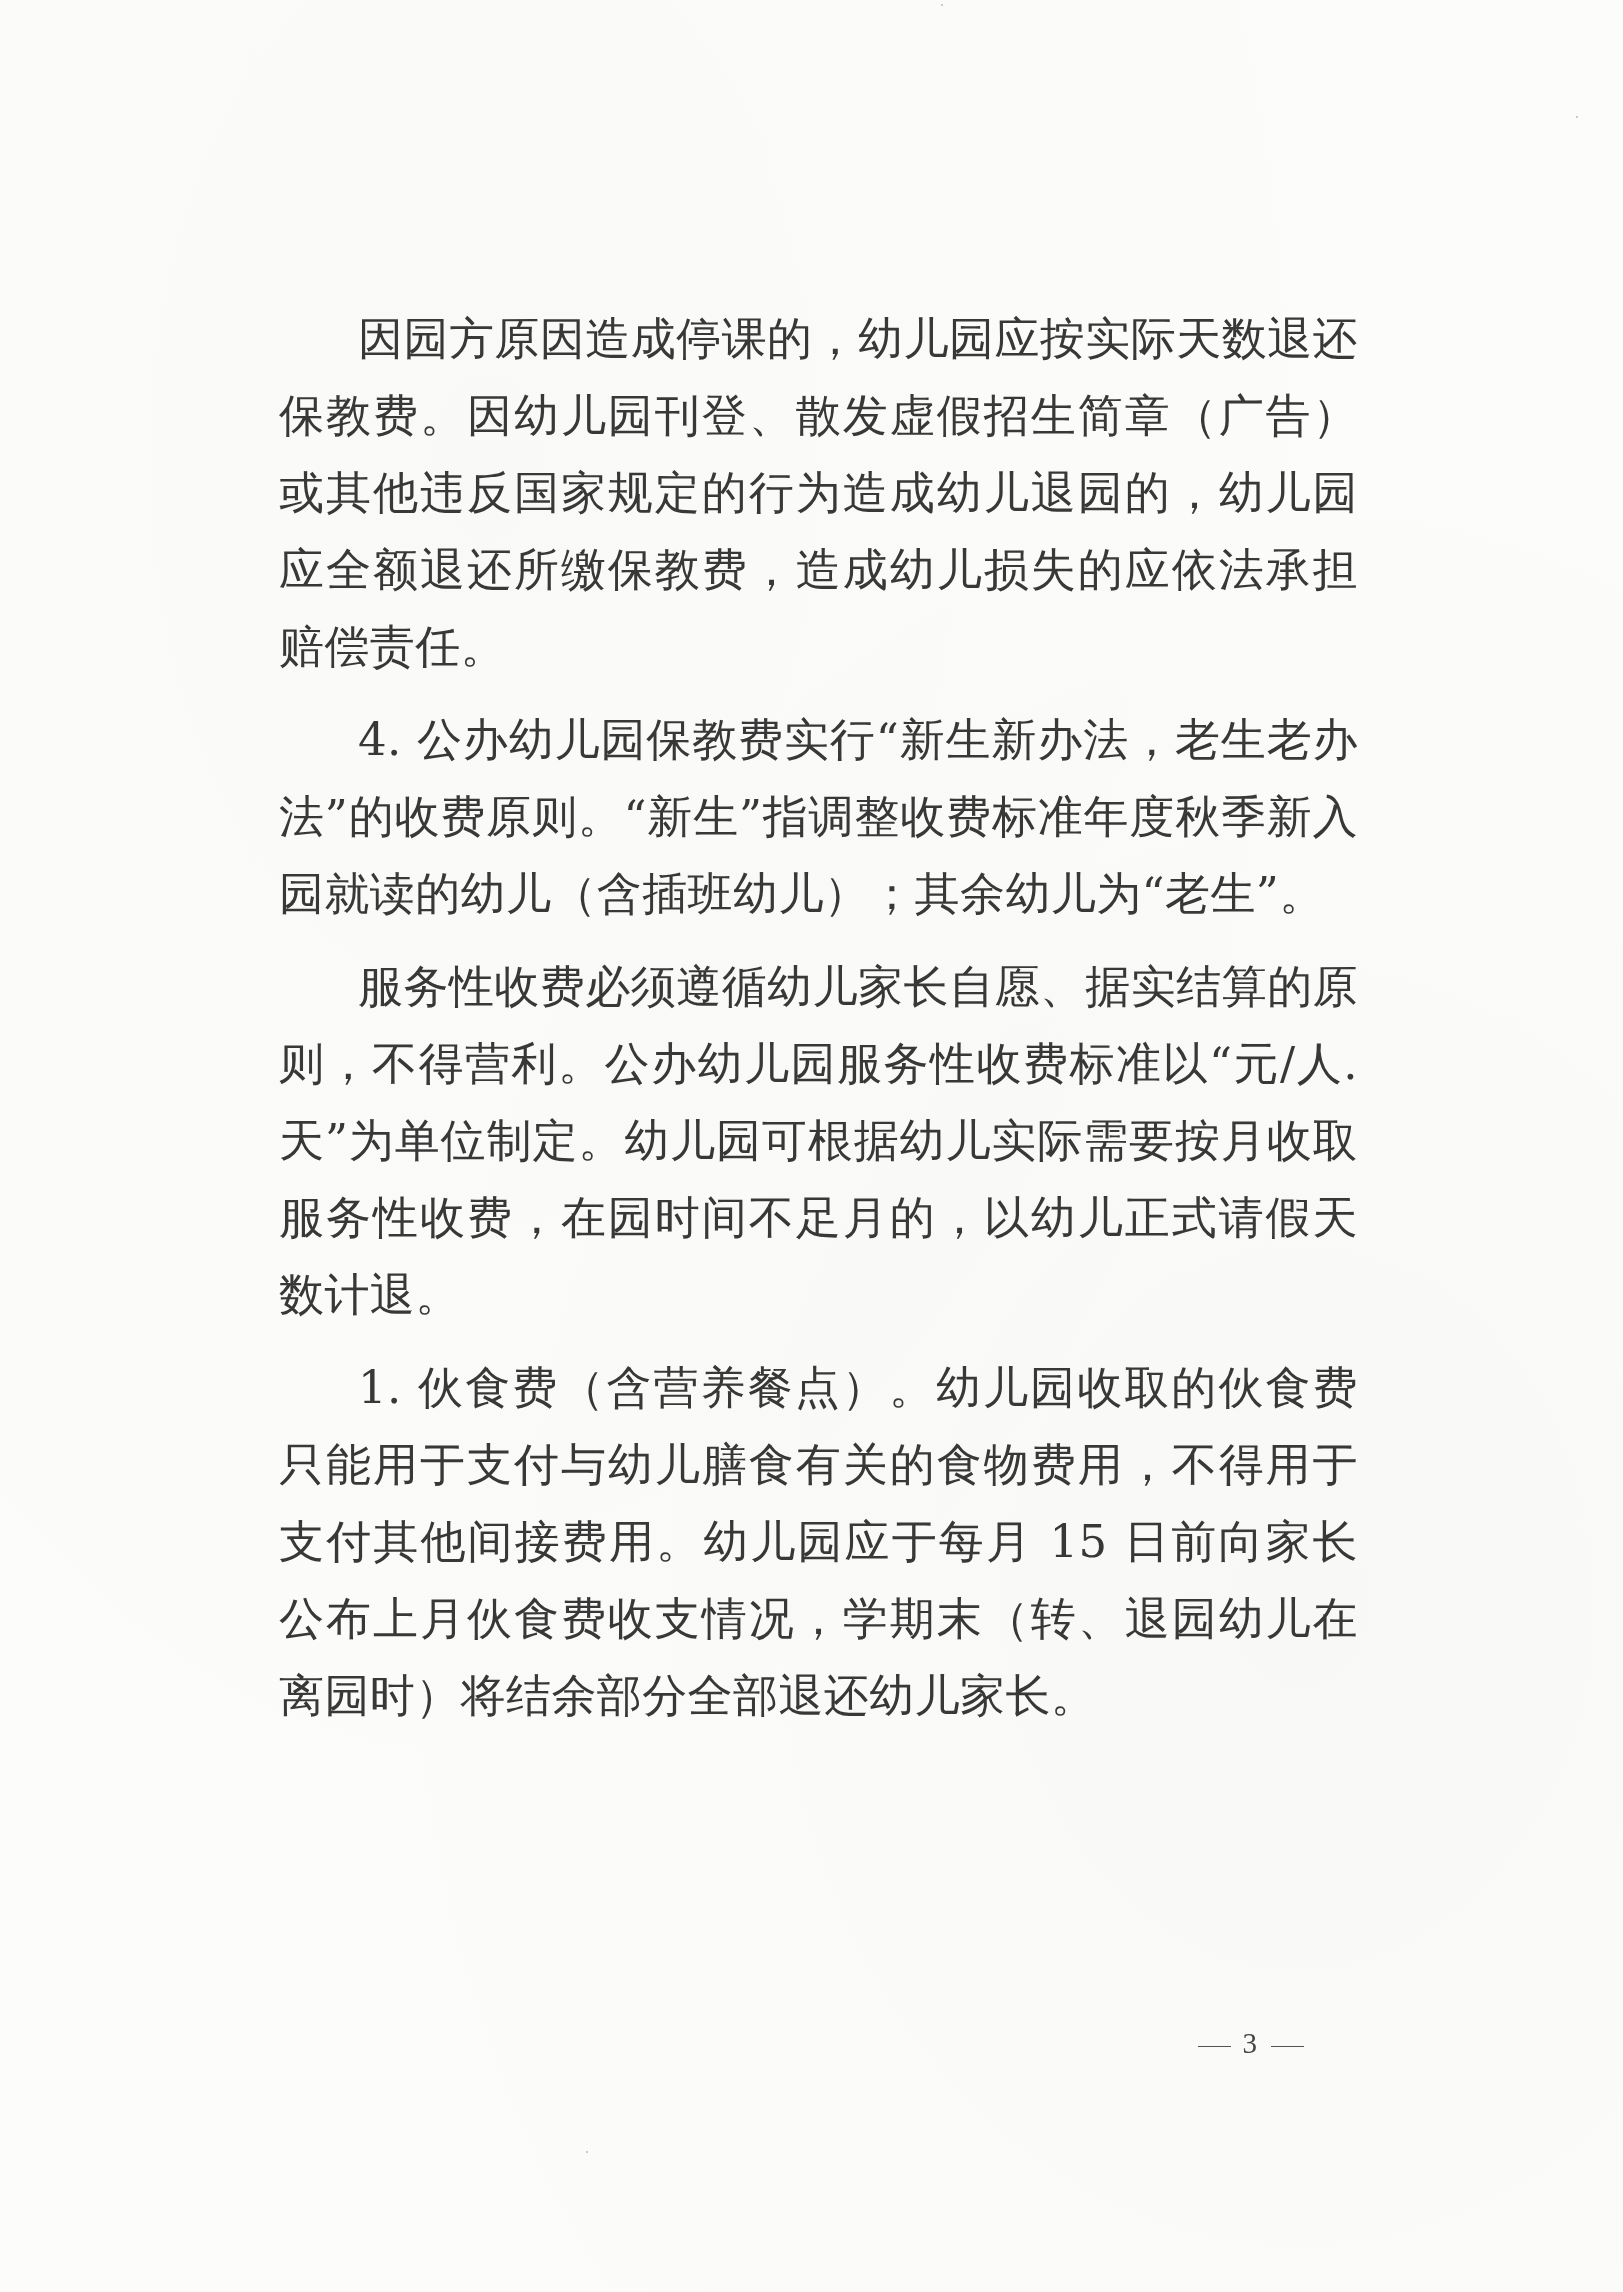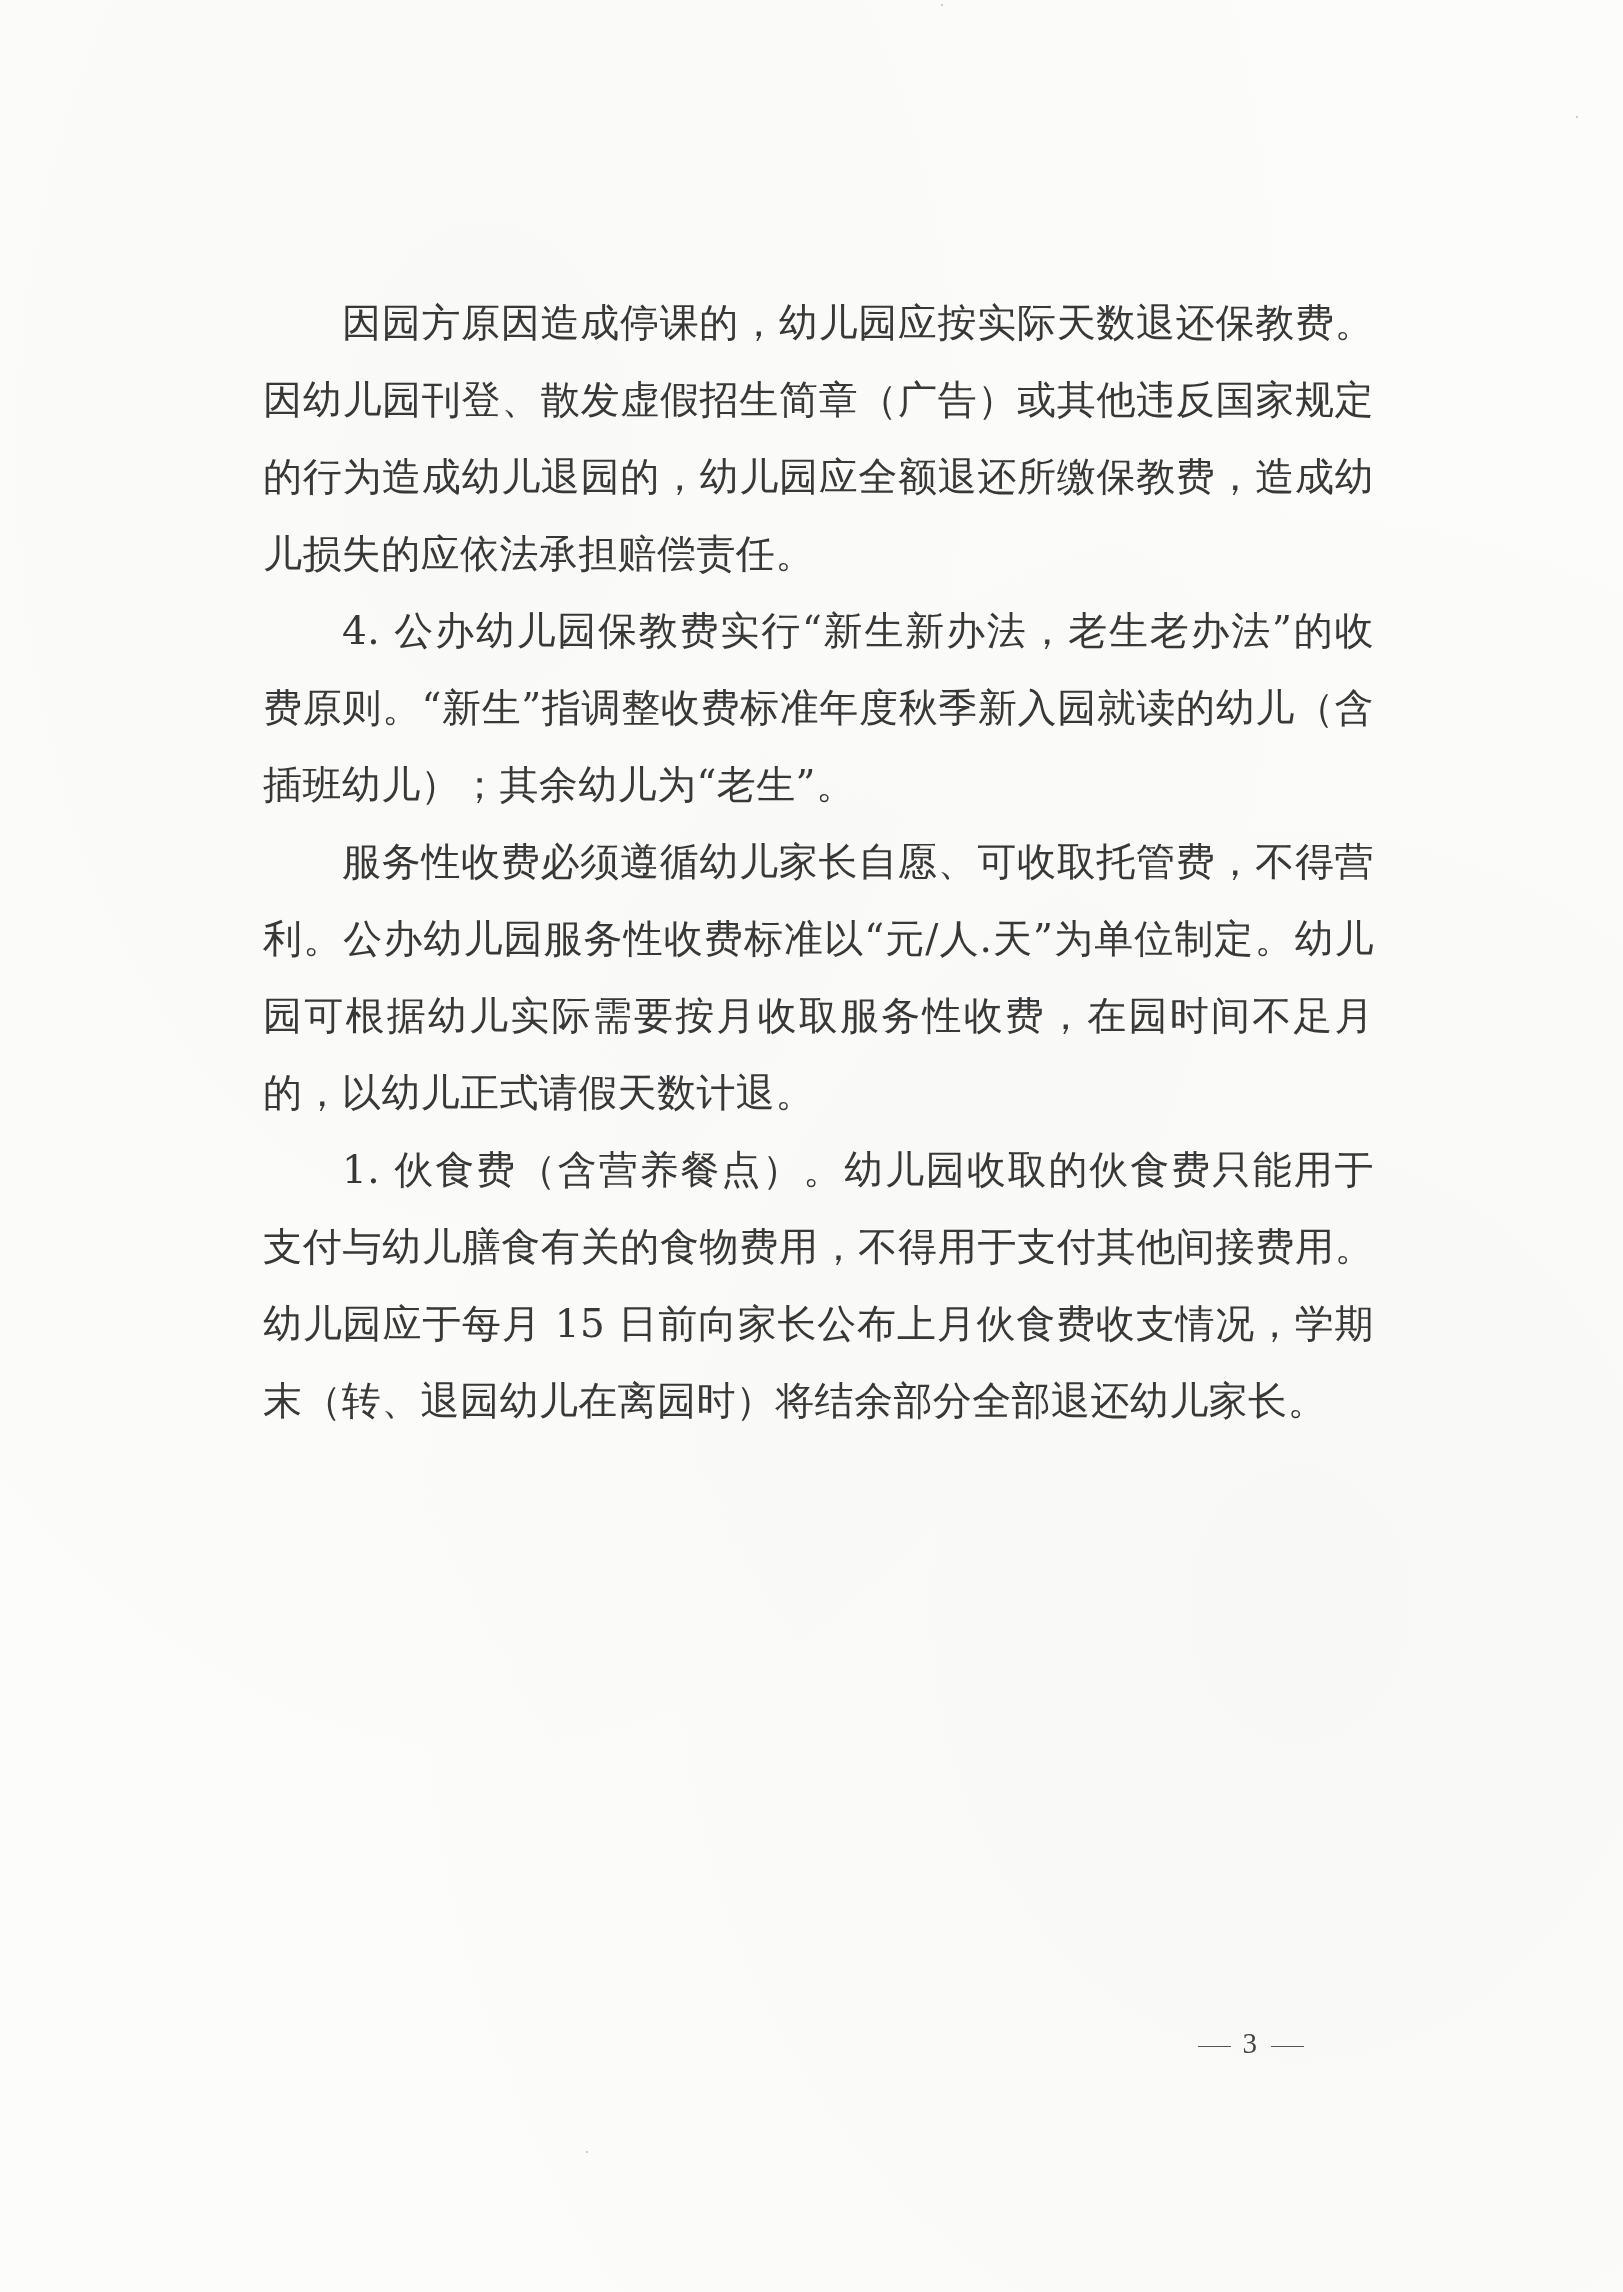--- a/index.html
+++ b/index.html
@@ -21,22 +21,22 @@
       radial-gradient(ellipse at 80% 70%, rgba(0,0,0,0.015), transparent 55%),
       #fcfcfa;
   }
   .body-text {
     position: absolute;
     left: 263px;
     top: 284px;
     width: 1111px;
   }
   .para {
-    margin: 0;
-    font-size: 39px;
+    margin: 16px;
+    font-size: 45px;
     line-height: 77px;
     letter-spacing: 0.4px;
     text-align: justify;
     text-justify: inter-character;
     text-indent: 79px;
     color: #383838;
     word-break: break-all;
   }
   .page-number {
     position: absolute;
@@ -51,21 +51,21 @@
   .scan-speck { position: absolute; width: 2px; height: 2px; background: #bbb; border-radius: 1px; }
 </style>
 </head>
 <body>
 
 <div class="page">
 
   <div class="body-text">
     <p class="para">因园方原因造成停课的，幼儿园应按实际天数退还保教费。因幼儿园刊登、散发虚假招生简章（广告）或其他违反国家规定的行为造成幼儿退园的，幼儿园应全额退还所缴保教费，造成幼儿损失的应依法承担赔偿责任。</p>
     <p class="para">4. 公办幼儿园保教费实行“新生新办法，老生老办法”的收费原则。“新生”指调整收费标准年度秋季新入园就读的幼儿（含插班幼儿）；其余幼儿为“老生”。</p>
-    <p class="para">服务性收费必须遵循幼儿家长自愿、可收取托管费，不得营利。公办幼儿园服务性收费标准以“元/人.天”为单位制定。幼儿园可根据幼儿实际需要按月收取服务性收费，在园时间不足月的，以幼儿正式请假天数计退。</p>
+    <p class="para">服务性收费必须遵循幼儿家长自愿、据实结算的原则，不得营利。公办幼儿园服务性收费标准以“元/人.天”为单位制定。幼儿园可根据幼儿实际需要按月收取服务性收费，在园时间不足月的，以幼儿正式请假天数计退。</p>
     <p class="para">1. 伙食费（含营养餐点）。幼儿园收取的伙食费只能用于支付与幼儿膳食有关的食物费用，不得用于支付其他间接费用。幼儿园应于每月 15 日前向家长公布上月伙食费收支情况，学期末（转、退园幼儿在离园时）将结余部分全部退还幼儿家长。</p>
   </div>
 
   <div class="page-number">
     <span class="dash"></span><span>3</span><span class="dash"></span>
   </div>
 
   <span class="scan-speck" style="left:941px;top:3.9px;"></span>
   <span class="scan-speck" style="left:586px;top:2151px;"></span>
   <span class="scan-speck" style="left:1576px;top:116px;"></span>

